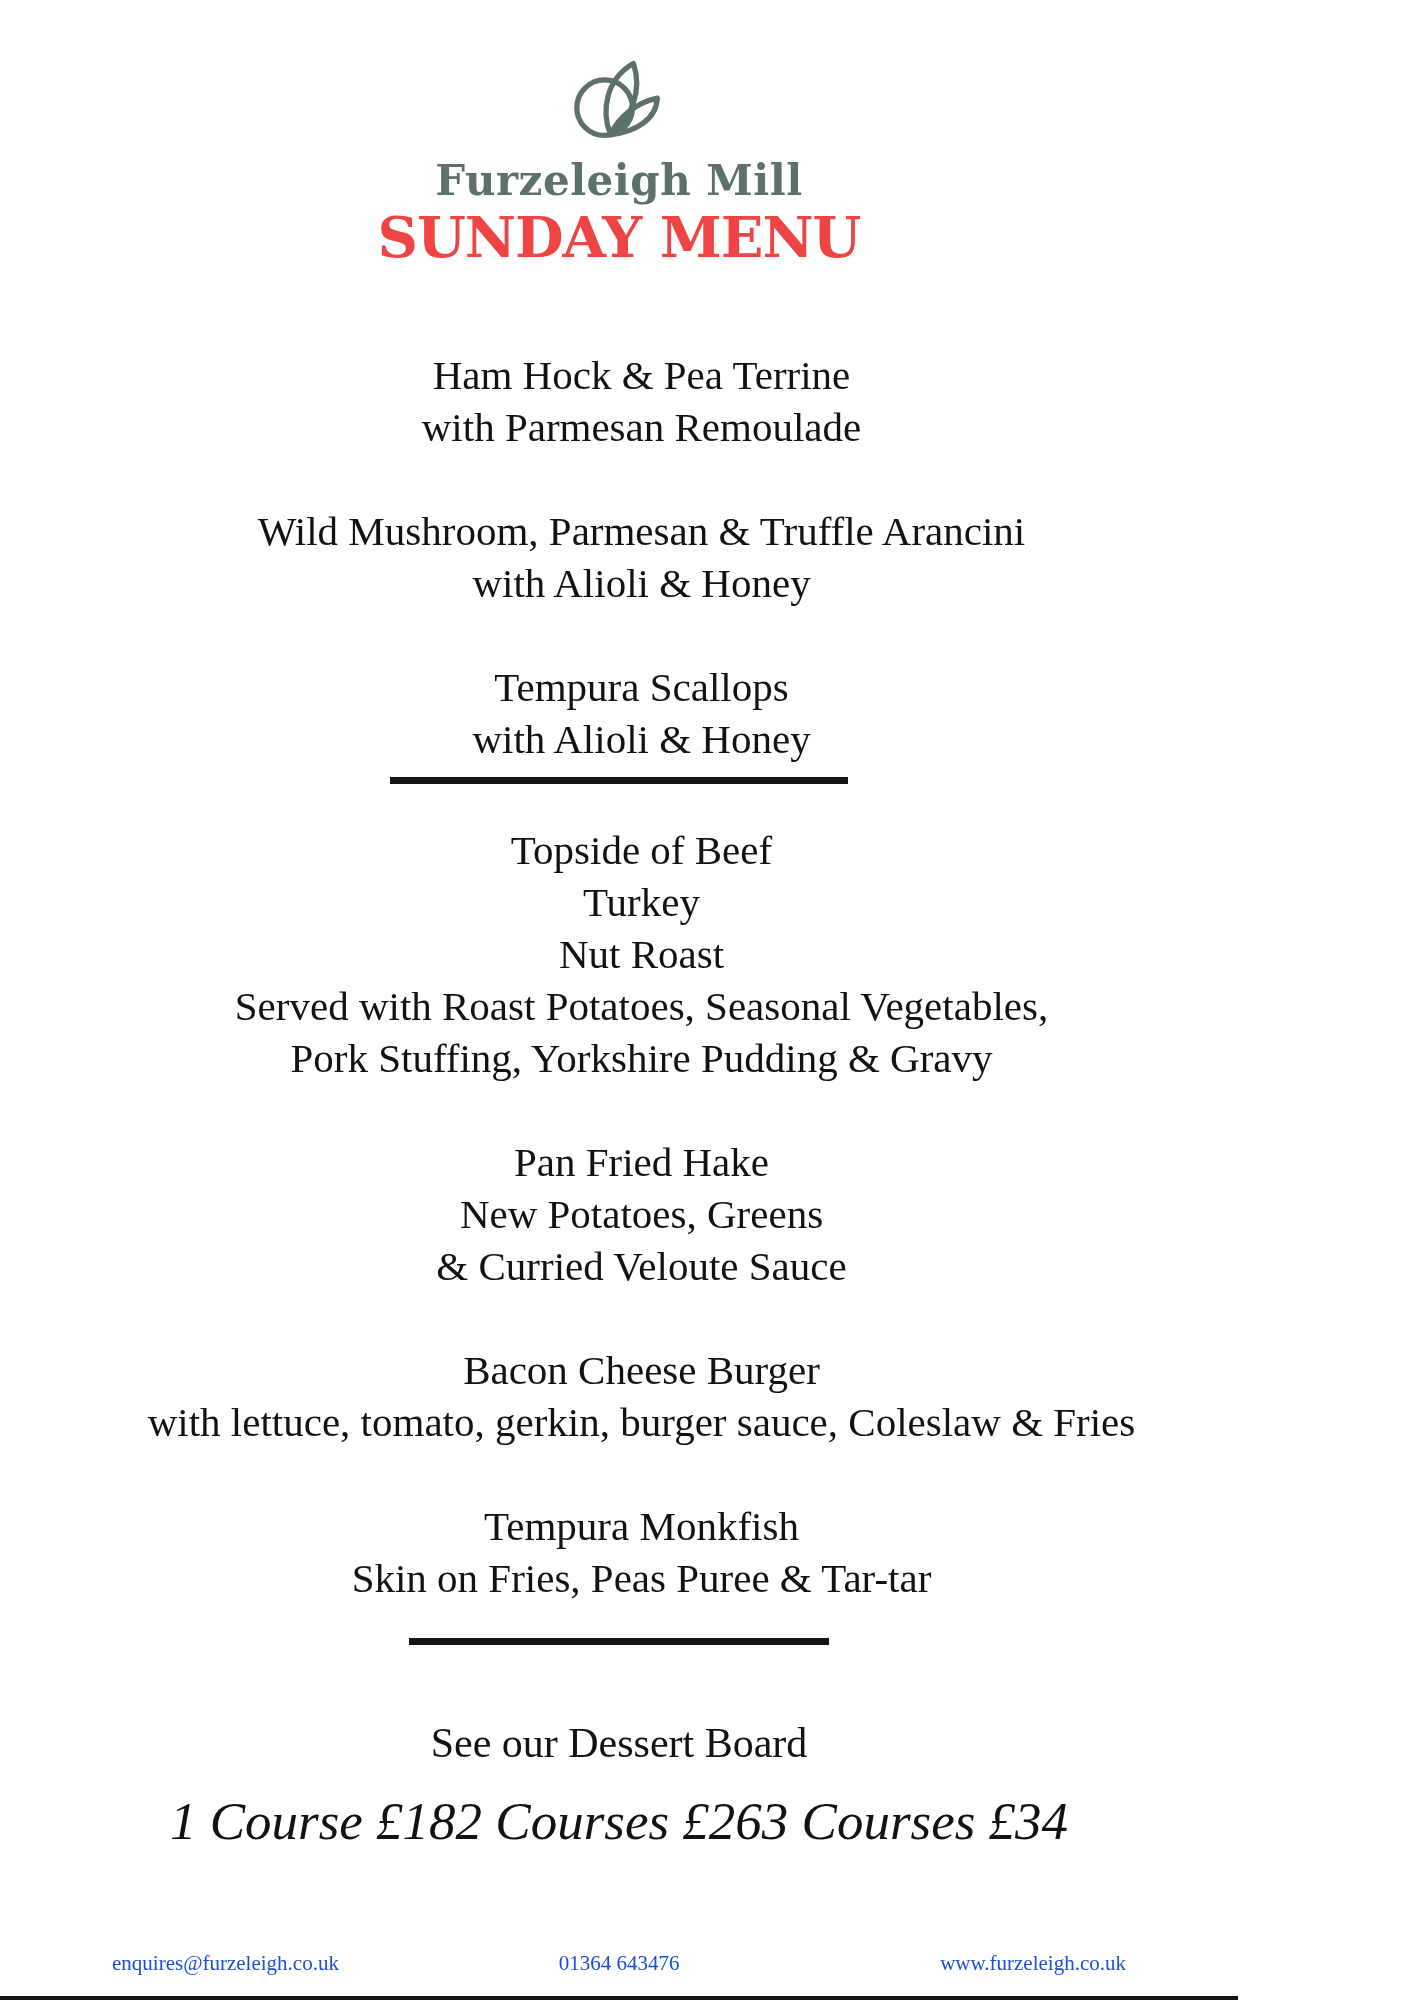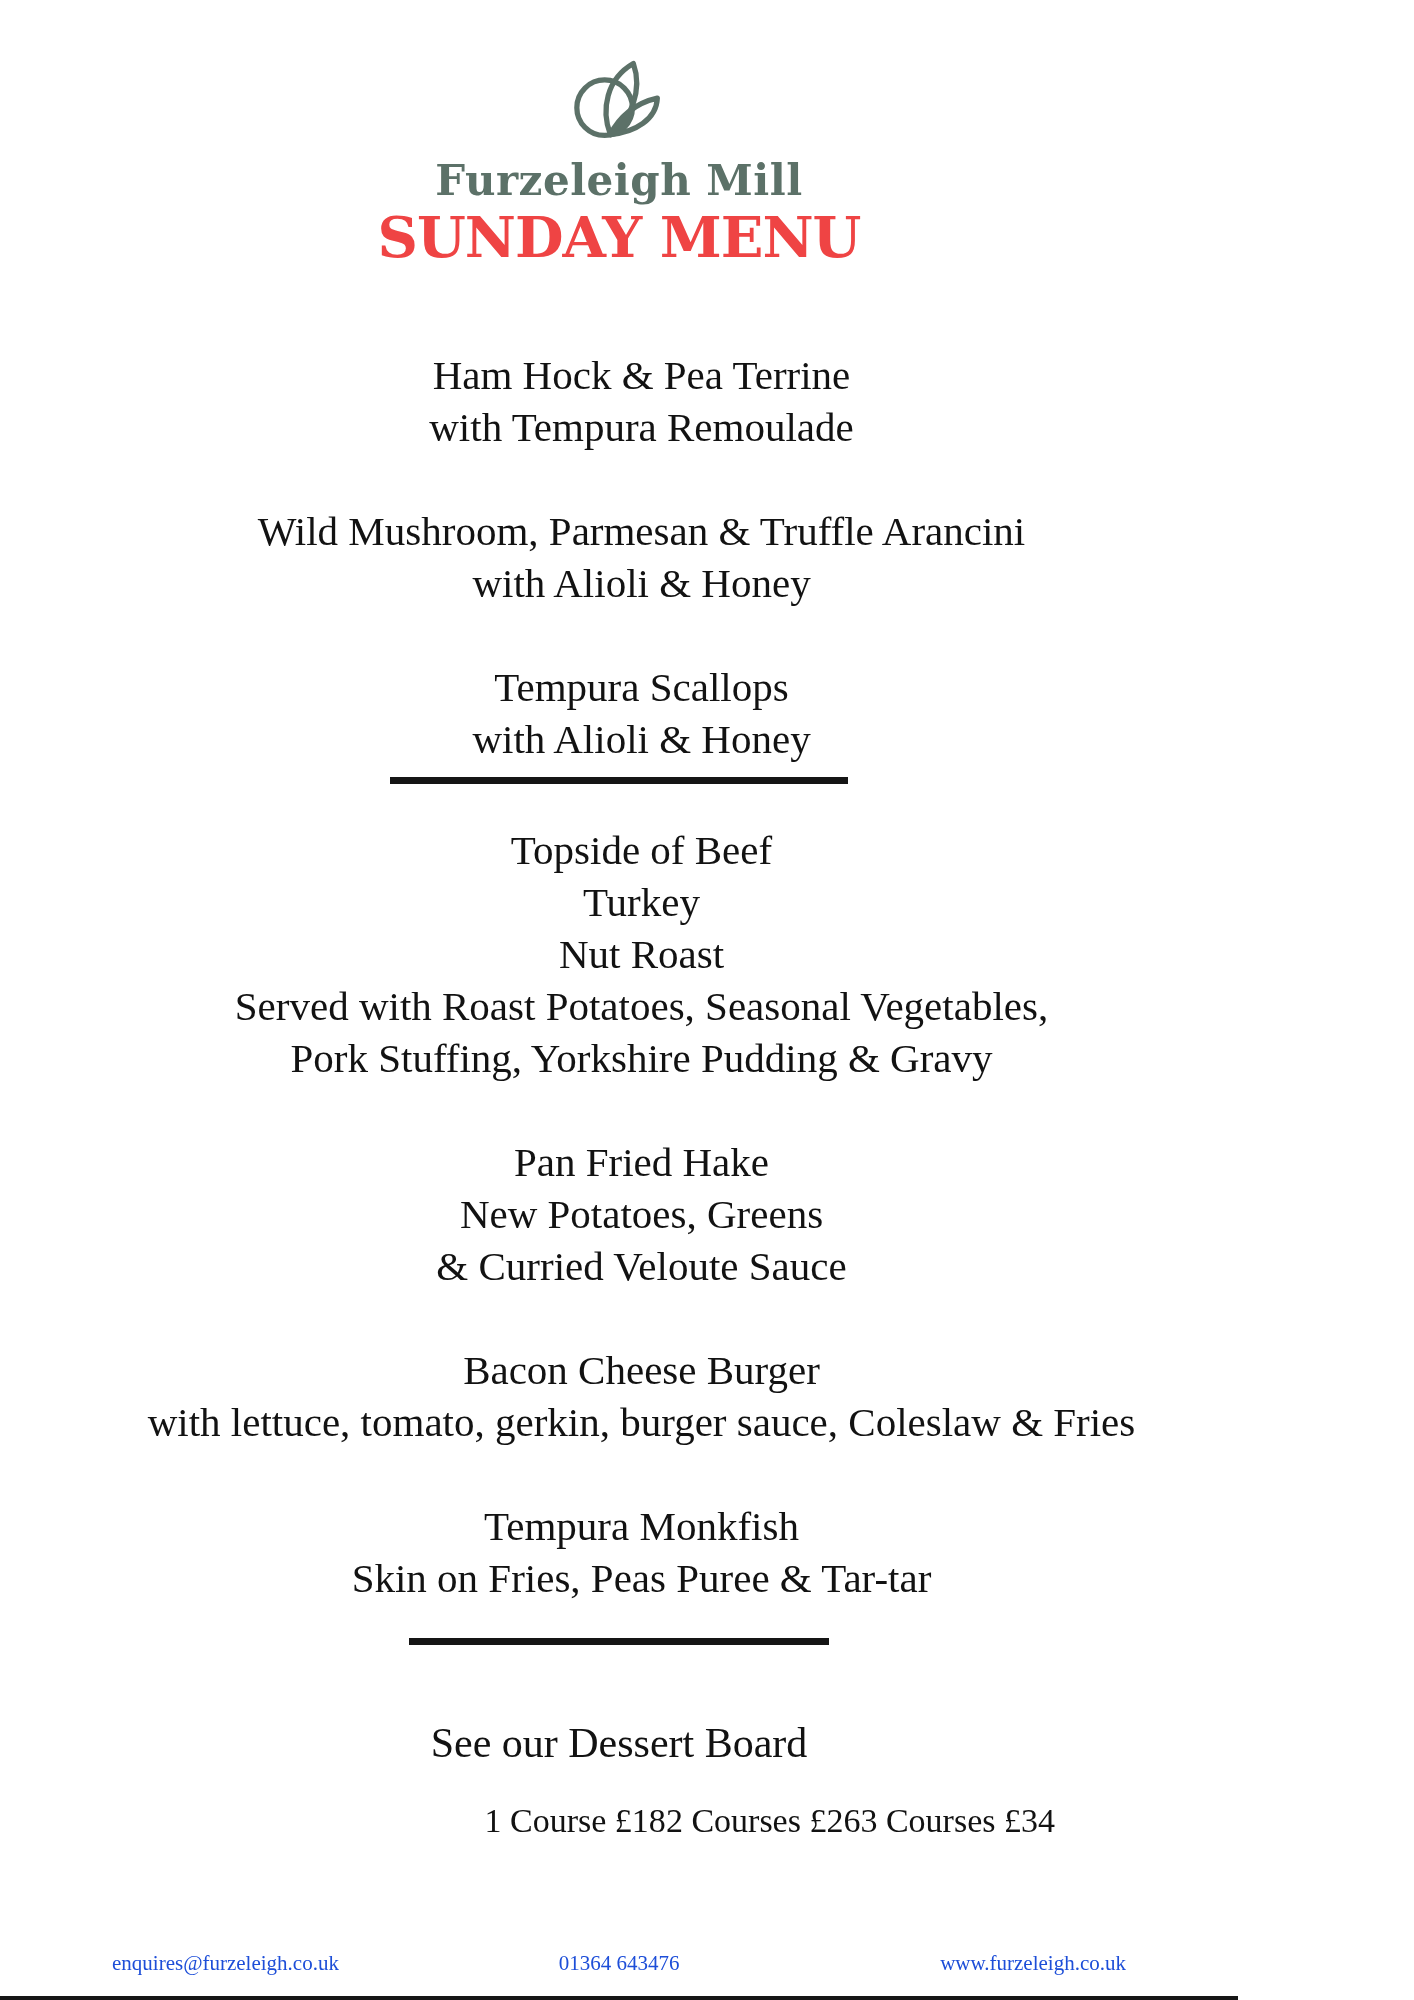--- a/index.html
+++ b/index.html
@@ -48,23 +48,24 @@
     background: #151515;
     margin: 12px auto 40px auto;
   }
   .divider-1 { width: 458px; }
   .divider-2 { width: 420px; margin: 34px auto 0 auto; }
   .dessert-note { margin-top: 72px; font-size: 42px; }
   .pricing-row {
     width: 872px;
     margin: 26px auto 0 auto;
     display: flex;
-    justify-content: flex-end;
-    font-size: 34px;
+    justify-content: center;
+    font-size: 53px;
     line-height: 52px;
+    font-style: italic;
   }
   .price-option { white-space: nowrap; }
   
   .footer {
     position: absolute;
     left: 0; right: 0;
     top: 1948px;
     padding: 0 112px;
     display: grid;
     grid-template-columns: 1fr auto 1fr;
@@ -96,21 +97,21 @@
     </svg>
     <div class="brand-name">Furzeleigh Mill</div>
     <h1 class="page-title">SUNDAY MENU</h1>
   </header>
 
   <main class="menu">
 
     <section>
       <div class="menu-item">
         <div class="menu-line">Ham Hock &amp; Pea Terrine</div>
-        <div class="menu-line">with Tempura Remoulade</div>
+        <div class="menu-line">with Parmesan Remoulade</div>
       </div>
       <div class="menu-item">
         <div class="menu-line">Wild Mushroom, Parmesan &amp; Truffle Arancini</div>
         <div class="menu-line">with Alioli &amp; Honey</div>
       </div>
       <div class="menu-item">
         <div class="menu-line">Tempura Scallops</div>
         <div class="menu-line">with Alioli &amp; Honey</div>
       </div>
     </section>

